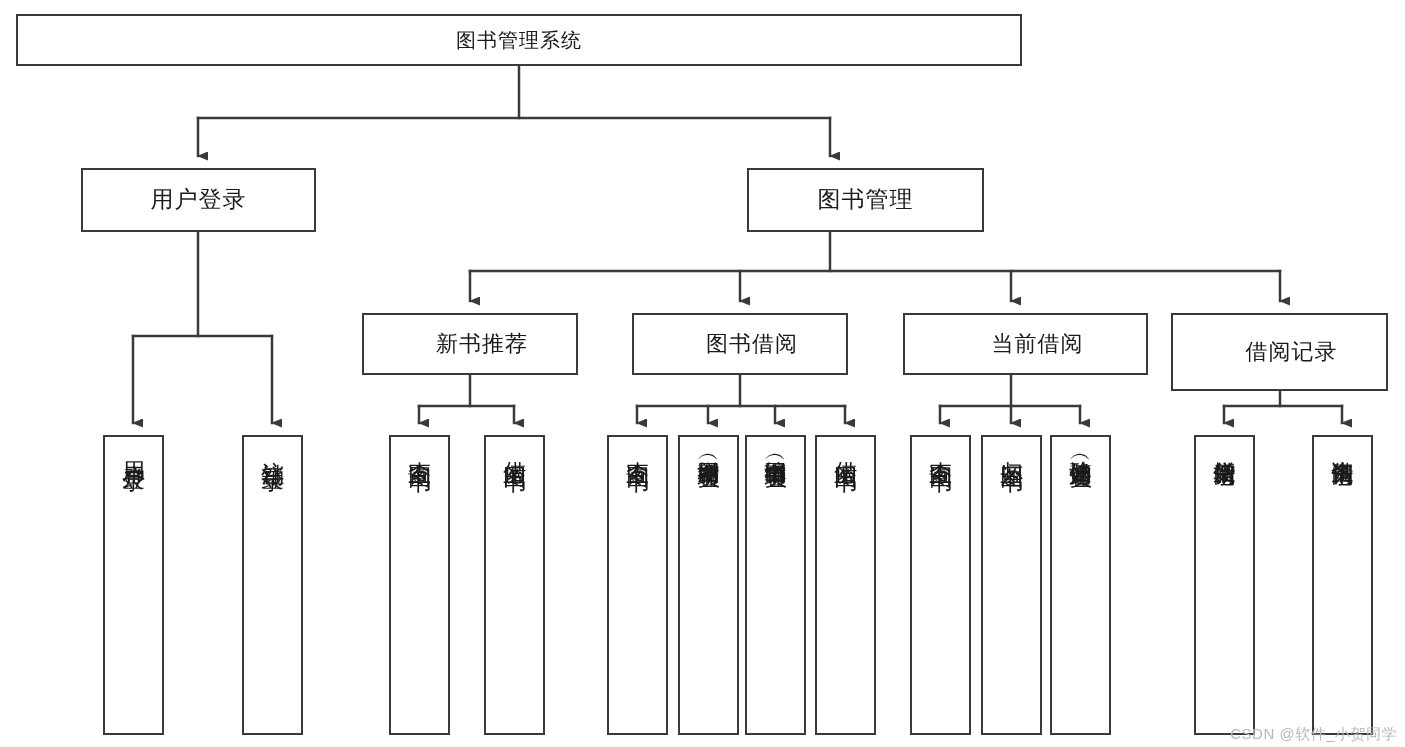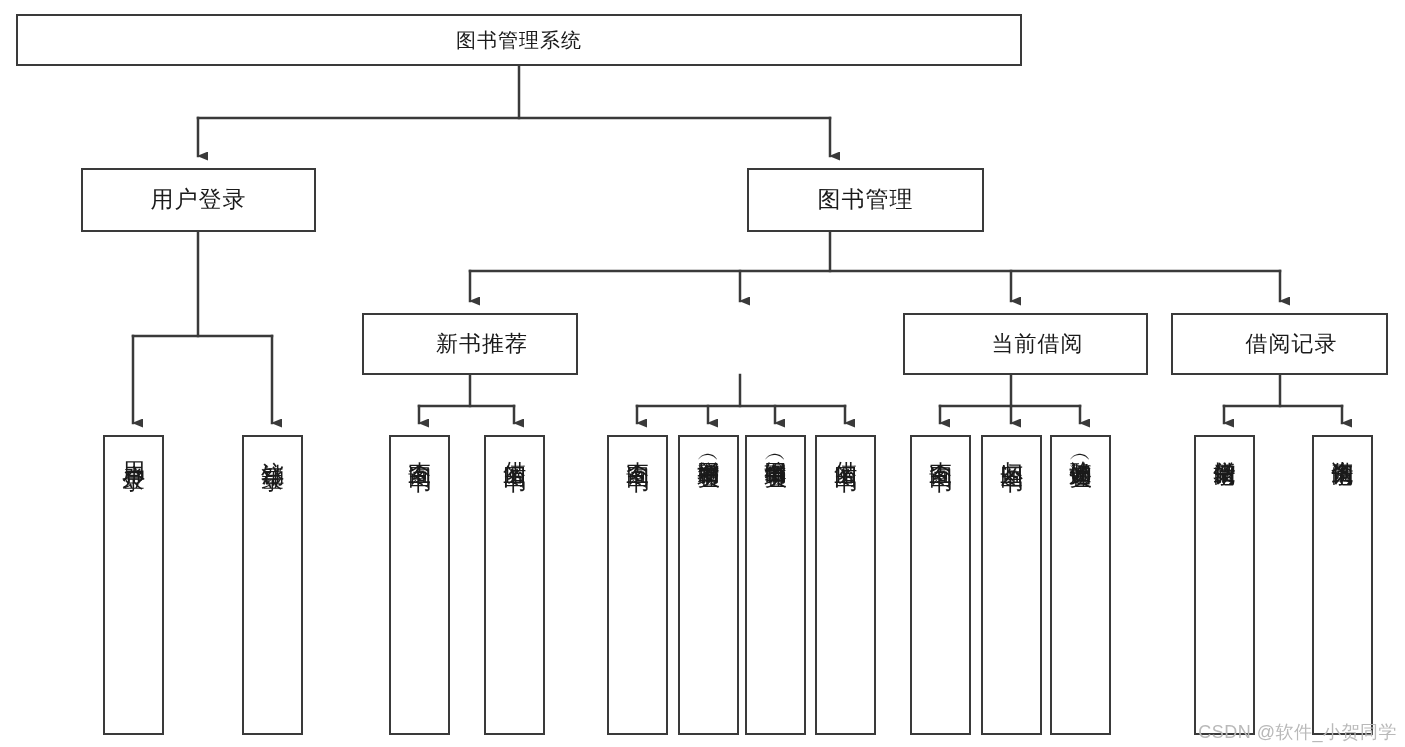--- a/index.html
+++ b/index.html
@@ -55,21 +55,21 @@
     white-space: nowrap;
   }
   .node.leaf.tall-text .node-label {
     font-size: 22px;
     letter-spacing: 1px;
   }
   #watermark {
     position: absolute;
     right: 8px;
     bottom: 3px;
-    font-size: 18px;
+    font-size: 15px;
     color: #b9b9b9;
     letter-spacing: 0.5px;
     white-space: nowrap;
     pointer-events: none;
   }
 </style>
 </head>
 <body>
 
 <div id="diagram-root">
@@ -132,24 +132,27 @@
   <div class="node level2" style="left:81px; top:168px; width:235px; height:64px;">
     <span class="node-label">用户登录</span>
   </div>
   <div class="node level2" style="left:711px; top:168px; width:237px; height:64px;margin-left:36px;">
     <span class="node-label">图书管理</span>
   </div>
 
   <div class="node level3" style="left:362px; top:313px; width:216px; height:62px;">
     <span class="node-label">新书推荐</span>
   </div>
+  <div class="node level3" style="left:632px; top:313px; width:216px; height:62px;">
+    <span class="node-label">图书借阅</span>
+  </div>
   <div class="node level3" style="left:903px; top:313px; width:245px; height:62px;">
     <span class="node-label">当前借阅</span>
   </div>
-  <div class="node level3" style="left:1171px; top:313px; width:217px; height:62px;">
+  <div class="node level3" style="left:1171px; top:313px; width:217px; height:78px;">
     <span class="node-label">借阅记录</span>
   </div>
 
   <div class="node leaf" style="left:103px; top:435px; width:61px; height:300px;">
     <span class="node-label">用户登录</span>
   </div>
   <div class="node leaf" style="left:242px; top:435px; width:61px; height:300px;">
     <span class="node-label">注销登录</span>
   </div>
 

